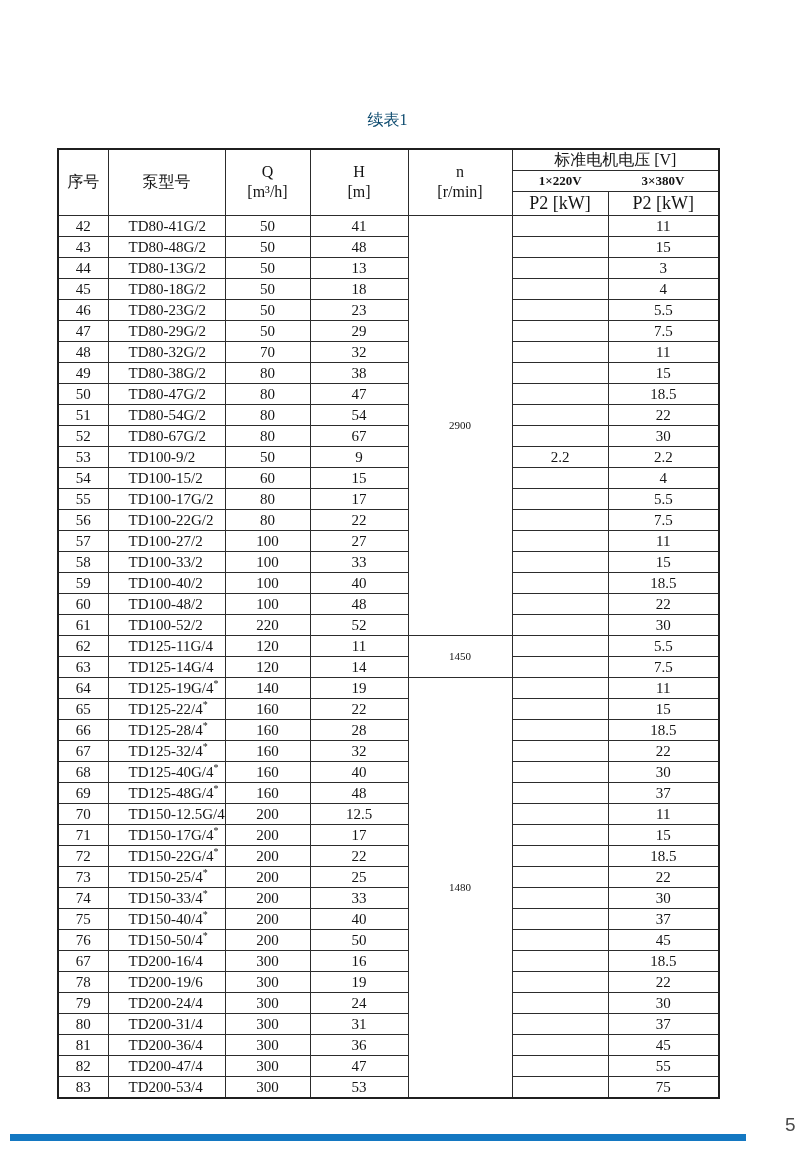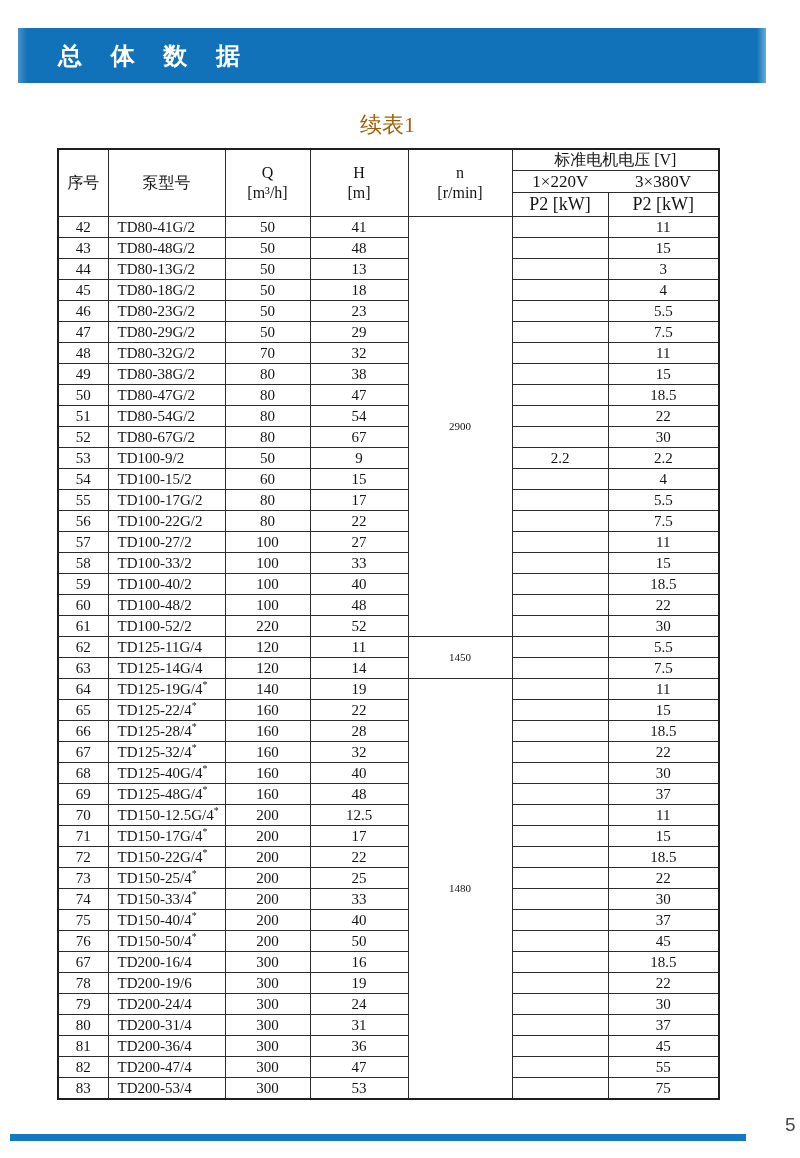--- a/index.html
+++ b/index.html
@@ -7,53 +7,50 @@
   .page { position:relative; width:800px; height:1158px; background:#fff;
           font-family:"Liberation Serif", serif; color:#1c1c1c; }
 
   .banner { position:absolute; left:18px; top:28px; width:748px; height:55px;
             background:linear-gradient(90deg,#4a93c9 0px,#1272b9 9px,#1272b9 739px,#6aabd6 748px); }
   .banner span { display:block; padding-left:40px; line-height:55px;
                  font-family:"Liberation Sans", sans-serif; font-weight:bold;
                  font-size:24px; letter-spacing:11px; color:#ffffff; }
 
   .caption { position:absolute; left:57px; top:110px; width:661px;
-             text-align:center; font-size:22px; color:#a16207; }
+             text-align:center; font-size:16px; color:#0c4a6e; }
 
   table { position:absolute; left:57px; top:148px; width:661px;
           border-collapse:collapse; table-layout:fixed;
           border:2px solid #1f1f1f; }
   th, td { border:1px solid #2c2c2c; text-align:center; padding:0;
            font-weight:normal; color:#141414; overflow:hidden; white-space:nowrap; }
 
   thead tr.hr1 th { height:20px; font-size:16px; }
-  thead tr.hr2 th { height:21px; font-size:17px; }
+  thead tr.hr2 th { height:21px; font-size:13px;font-weight:bold; }
   thead tr.hr3 th { height:21px; font-size:18px; }
   thead th { line-height:1.25; }
   th.nd-l { border-right:none; }
   th.nd-r { border-left:none; }
 
   tbody td { height:20px; line-height:20px; font-size:15px; }
-  td.cell-model { text-align:left; padding-left:9px; }
+  td.cell-model { text-align:left; padding-left:20px; }
   td.cell-model sup { font-size:10px; line-height:0; }
   td.cell-speed { font-size:11px; }
 
   .bottom-bar { position:absolute; left:10px; top:1134px; width:736px; height:7px;
                 background:#1478c2; }
   .page-num { position:absolute; left:785px; top:1114px; font-size:19px;
               color:#4a4a4a; font-family:"Liberation Sans", sans-serif; }
 </style>
 </head>
 <body>
 
 <div class="page">
 
-  <div class="banner">
-    <span>总 体 数 据</span>
-  </div>
 
   <div class="caption">续表1</div>
 
   <table>
     <colgroup>
       <col style="width:50px">
         <col style="width:117px">
         <col style="width:85px">
       <col style="width:98px">
         <col style="width:104px">

